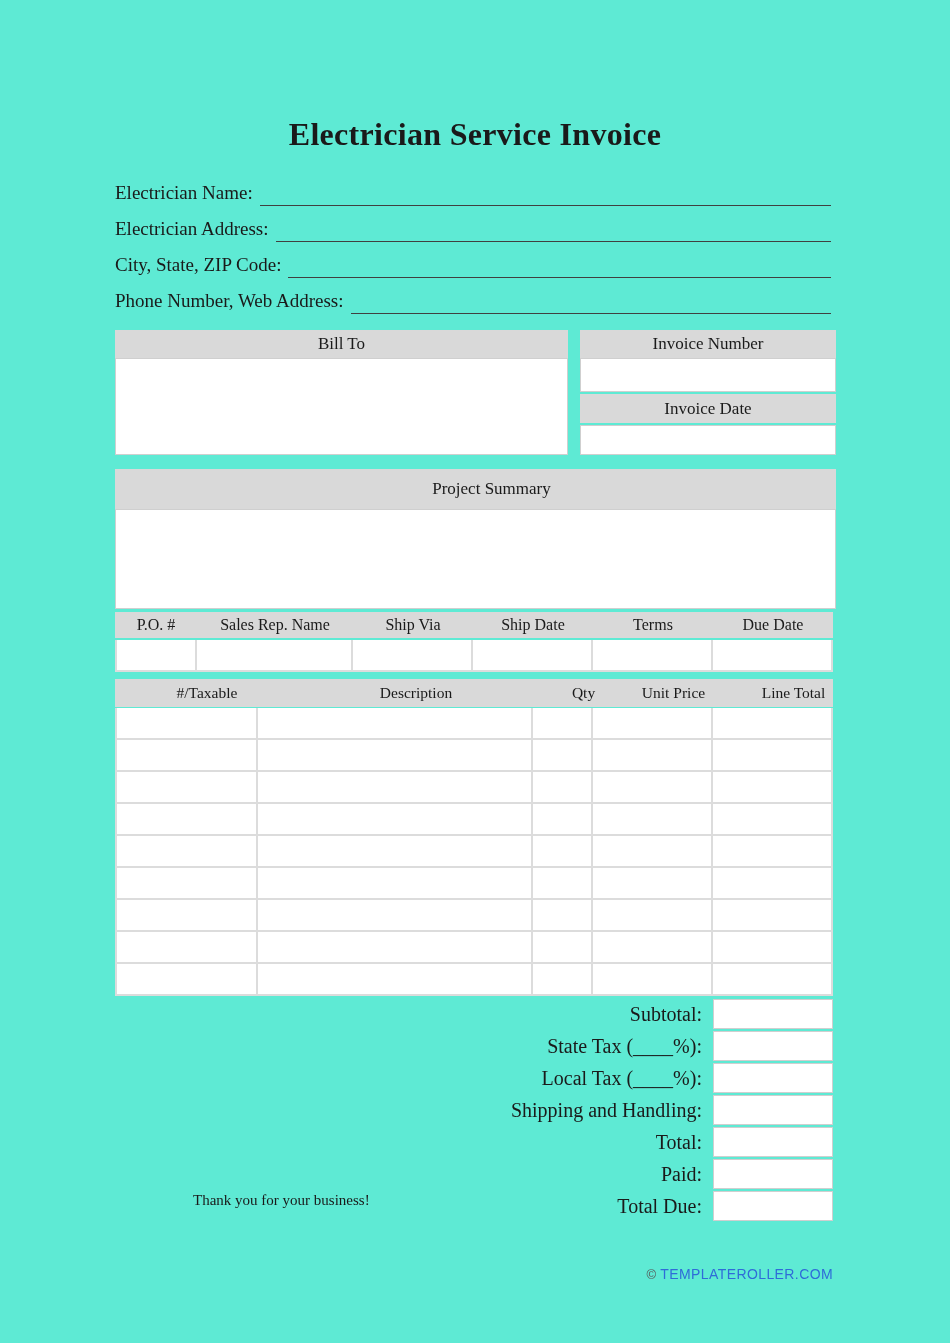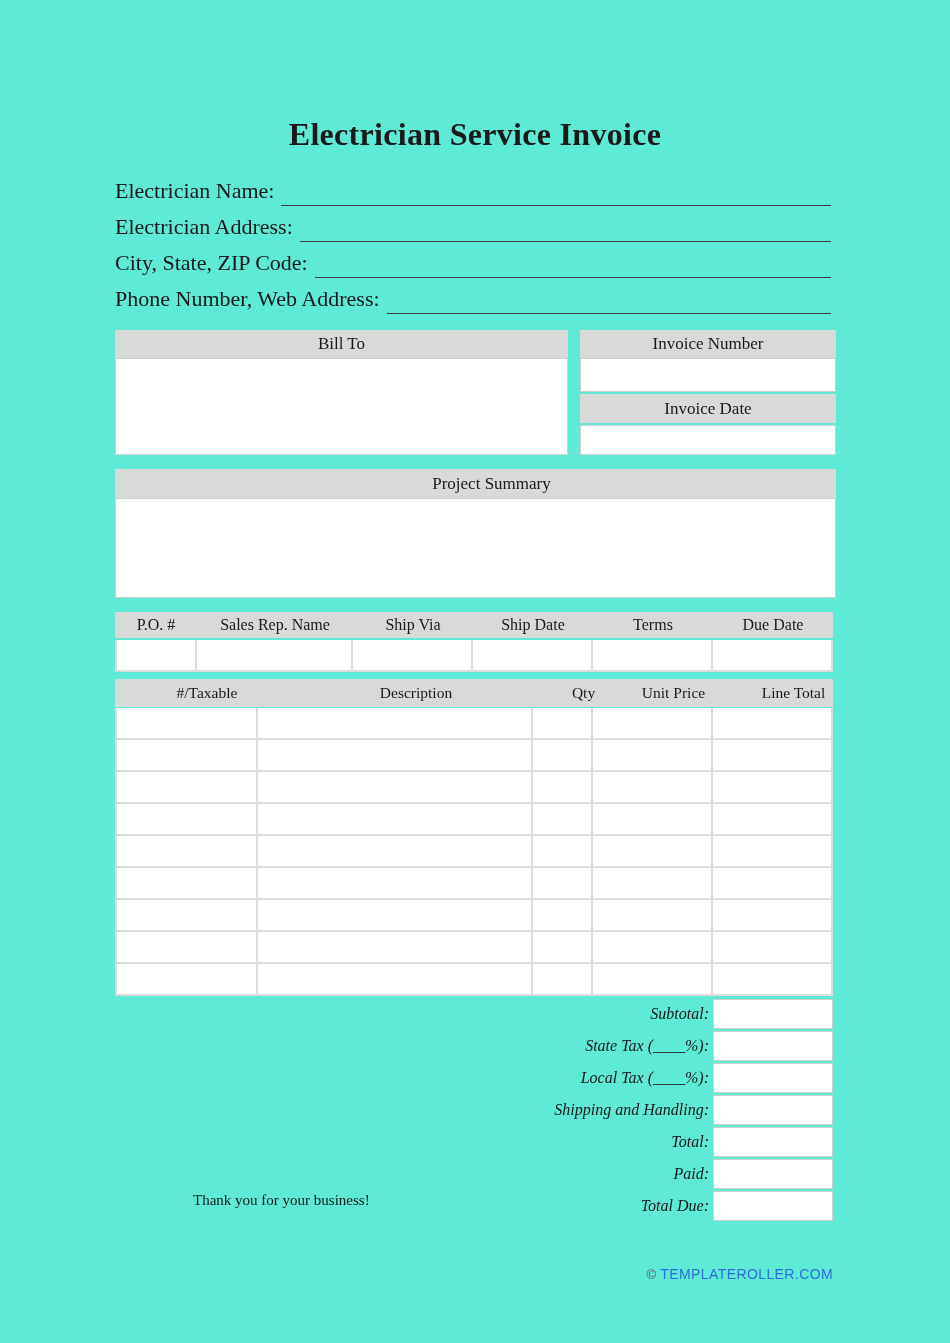--- a/index.html
+++ b/index.html
@@ -12,39 +12,39 @@
   }
   html,body{margin:0;padding:0;background:#ffffff;}
   .page{position:relative;width:950px;height:1343px;background:#5eead4;overflow:hidden;
         font-family:"Liberation Serif","DejaVu Serif",serif;color:#1a1a1a;}
 
   .title{position:absolute;top:116px;left:0;width:100%;text-align:center;
          font-size:32px;font-weight:bold;letter-spacing:.3px;}
 
   
   .contact{position:absolute;left:115px;top:170px;width:716px;}
-  .contact-row{display:flex;align-items:flex-end;height:36px;font-size:22px;}
+  .contact-row{display:flex;align-items:flex-end;height:36px;font-size:19px;}
   .contact-row .lbl{white-space:nowrap;padding-bottom:2px;}
   .contact-row .line{flex:1;margin-left:7px;border-bottom:1.5px solid var(--underline);height:0;}
 
   
   .billgrid{position:absolute;left:115px;top:330px;width:721px;
             display:grid;grid-template-columns:453px 256px;column-gap:12px;}
   .hdr{background:var(--header-bg);text-align:center;font-size:17px;
        display:flex;align-items:center;justify-content:center;}
   .hdr-h28{height:28px;}
   .box{background:#fff;border:1px solid var(--box-border);box-sizing:border-box;}
   .billto-box{height:97px;}
   .col-right .box-invnum{height:34px;margin-bottom:2px;}
   .col-right .hdr-invdate{height:29px;margin-bottom:2px;}
   .col-right .box-invdate{height:30px;}
 
   
   .project{position:absolute;left:115px;top:469px;width:721px;}
-  .project .hdr{height:29px;padding-left:32px;}
+  .project .hdr{height:40px;padding-left:32px;}
   .project .box{height:100px;}
 
   
   .potable{position:absolute;left:115px;top:612px;width:718px;}
   .po-head{display:grid;grid-template-columns:82px 156px 120px 120px 120px 120px;
            background:var(--header-bg);height:26px;}
   .po-head .th{display:flex;align-items:center;justify-content:center;font-size:16px;}
   .po-row{display:grid;grid-template-columns:82px 156px 120px 120px 120px 120px;
           height:30px;margin-top:2px;border-bottom:2px solid var(--grid-line);}
   .po-row .td{border-right:2px solid var(--grid-line);background:#fff;}
@@ -58,21 +58,21 @@
   .it-body{border-left:2px solid var(--grid-line);border-right:2px solid var(--grid-line);
            margin-top:1px;}
   .it-row{display:grid;grid-template-columns:141px 275px 60px 120px 118px;
           height:30px;border-bottom:2px solid var(--grid-line);}
   .it-row .td{border-right:2px solid var(--grid-line);background:#fff;}
   .it-row .td:last-child{border-right:none;}
 
   
   .totals{position:absolute;left:115px;top:999px;width:718px;}
   .tot-row{display:flex;justify-content:flex-end;align-items:center;height:30px;margin-bottom:2px;}
-  .tot-row .lbl{font-size:16px;margin-right:4px;white-space:nowrap;font-style:italic;}
+  .tot-row .lbl{font-size:20px;margin-right:11px;white-space:nowrap;}
   .tot-row .tbox{width:120px;height:30px;border:1px solid var(--box-border);
                  box-sizing:border-box;background:#fff;}
 
   .thankyou{position:absolute;left:193px;top:1192px;font-size:15px;font-weight:normal;}
 
   .footer{position:absolute;top:1266px;left:115px;width:718px;text-align:right;
           font-family:"Liberation Sans","DejaVu Sans",sans-serif;font-size:14px;letter-spacing:.4px;}
   .footer .copy{color:var(--copyright);font-size:13px;margin-right:4px;}
   .footer a{color:var(--link);text-decoration:none;}
 </style>

